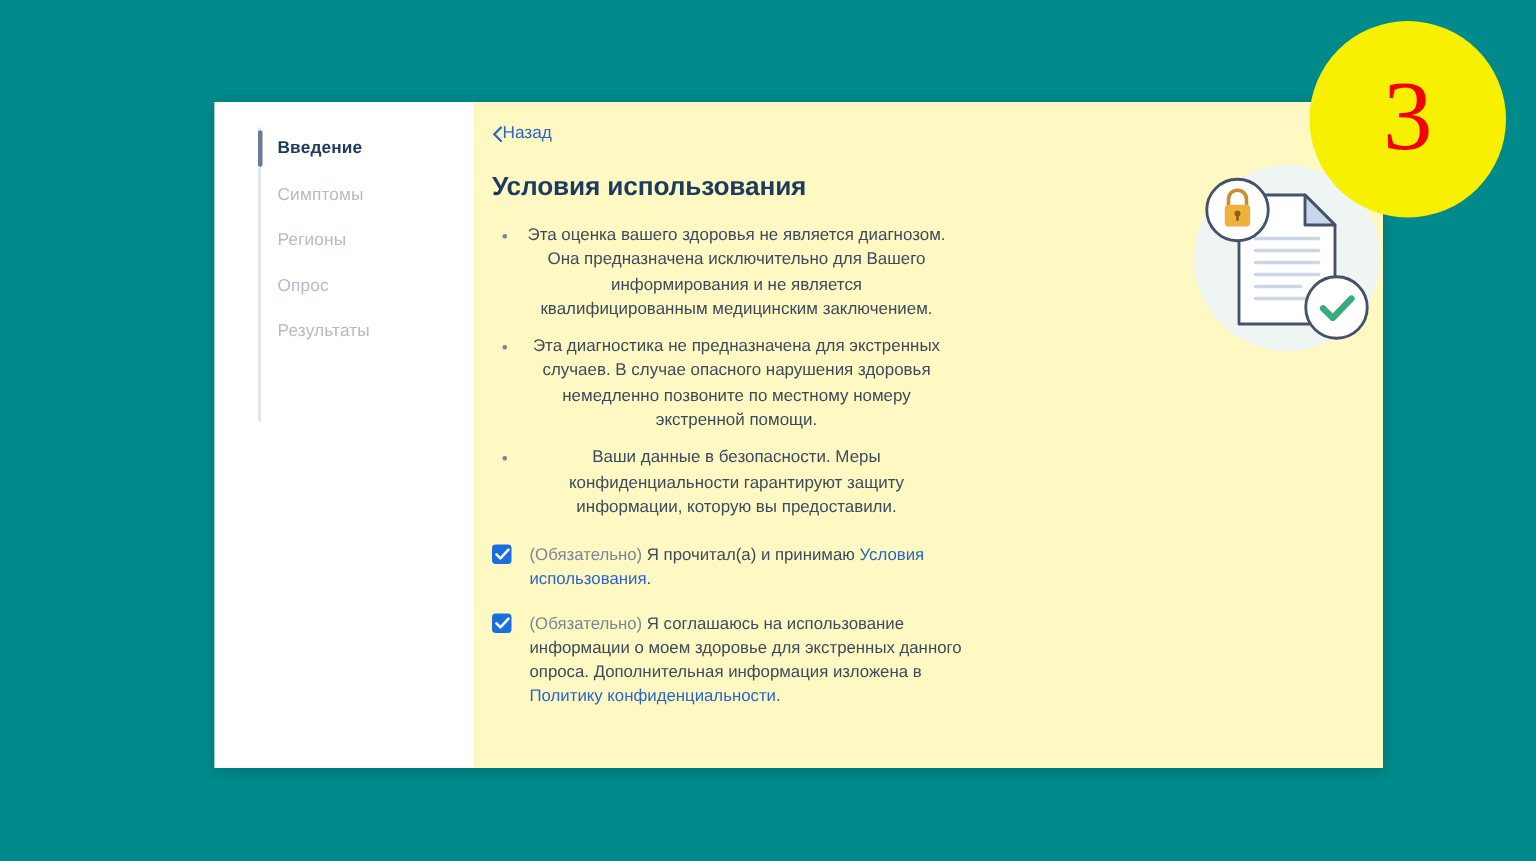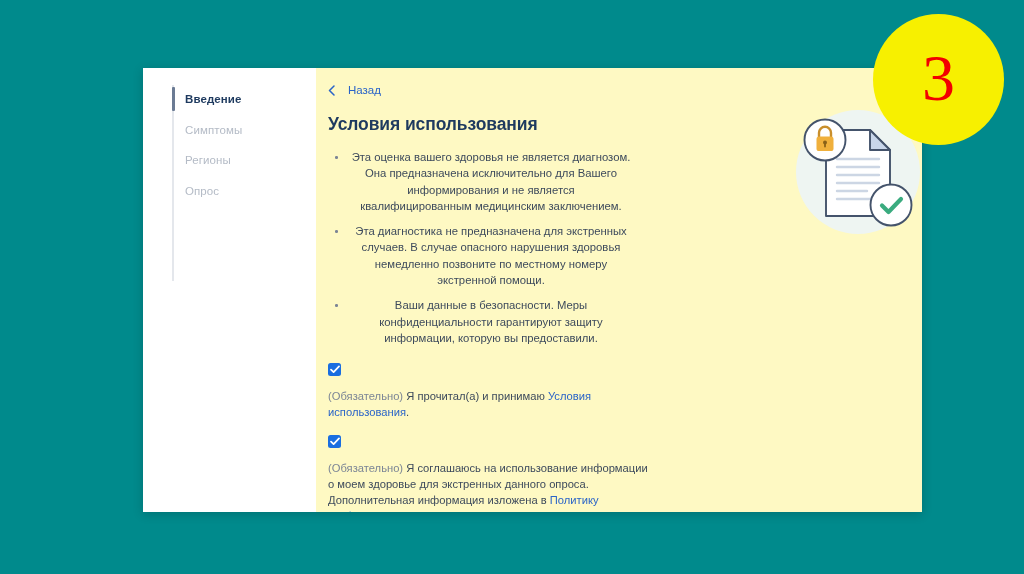--- a/index.html
+++ b/index.html
@@ -93,21 +93,21 @@
     top: 0;
     right: 0;
     height: 100%;
     padding: 14px 20px 0 6px;
   }
 
   
   #back-link {
     display: inline-flex;
     align-items: center;
-    gap: 13px;
+    gap: 0;
     margin-left: 6px;
     color: #2a64c8;
     font-size: 11.5px;
     cursor: pointer;
     line-height: 1;
   }
   #back-link svg { display: block; }
 
   #page-title {
     margin: 14px 0 0 6px;
@@ -153,21 +153,20 @@
 
   
   #consents { margin: 16px 0 0 6px; }
 
   .consent-row {
     display: flex;
     align-items: flex-start;
     gap: 12px;
     margin-bottom: 14px;
     width: 320px;
-    flex-direction: column;
   }
 
   .checkbox {
     flex: 0 0 auto;
     width: 13px;
     height: 13px;
     margin-top: 1px;
     border-radius: 2.5px;
     background: #1a6ee0;
     position: relative;
@@ -231,20 +230,24 @@
         <span class="bar"></span>
         <span>Симптомы</span>
       </div>
       <div class="nav-item">
         <span class="bar"></span>
         <span>Регионы</span>
       </div>
       <div class="nav-item">
         <span class="bar"></span>
         <span>Опрос</span>
+      </div>
+      <div class="nav-item">
+        <span class="bar"></span>
+        <span>Результаты</span>
       </div>
     </nav>
 
     <main id="content">
 
       <a id="back-link">
         <span>
           <svg width="7" height="11" viewBox="0 0 7 11">
             <path d="M6 1 L1.5 5.5 L6 10" fill="none" stroke="#2a64c8" stroke-width="1.5" stroke-linecap="round" stroke-linejoin="round"></path>
           </svg>

